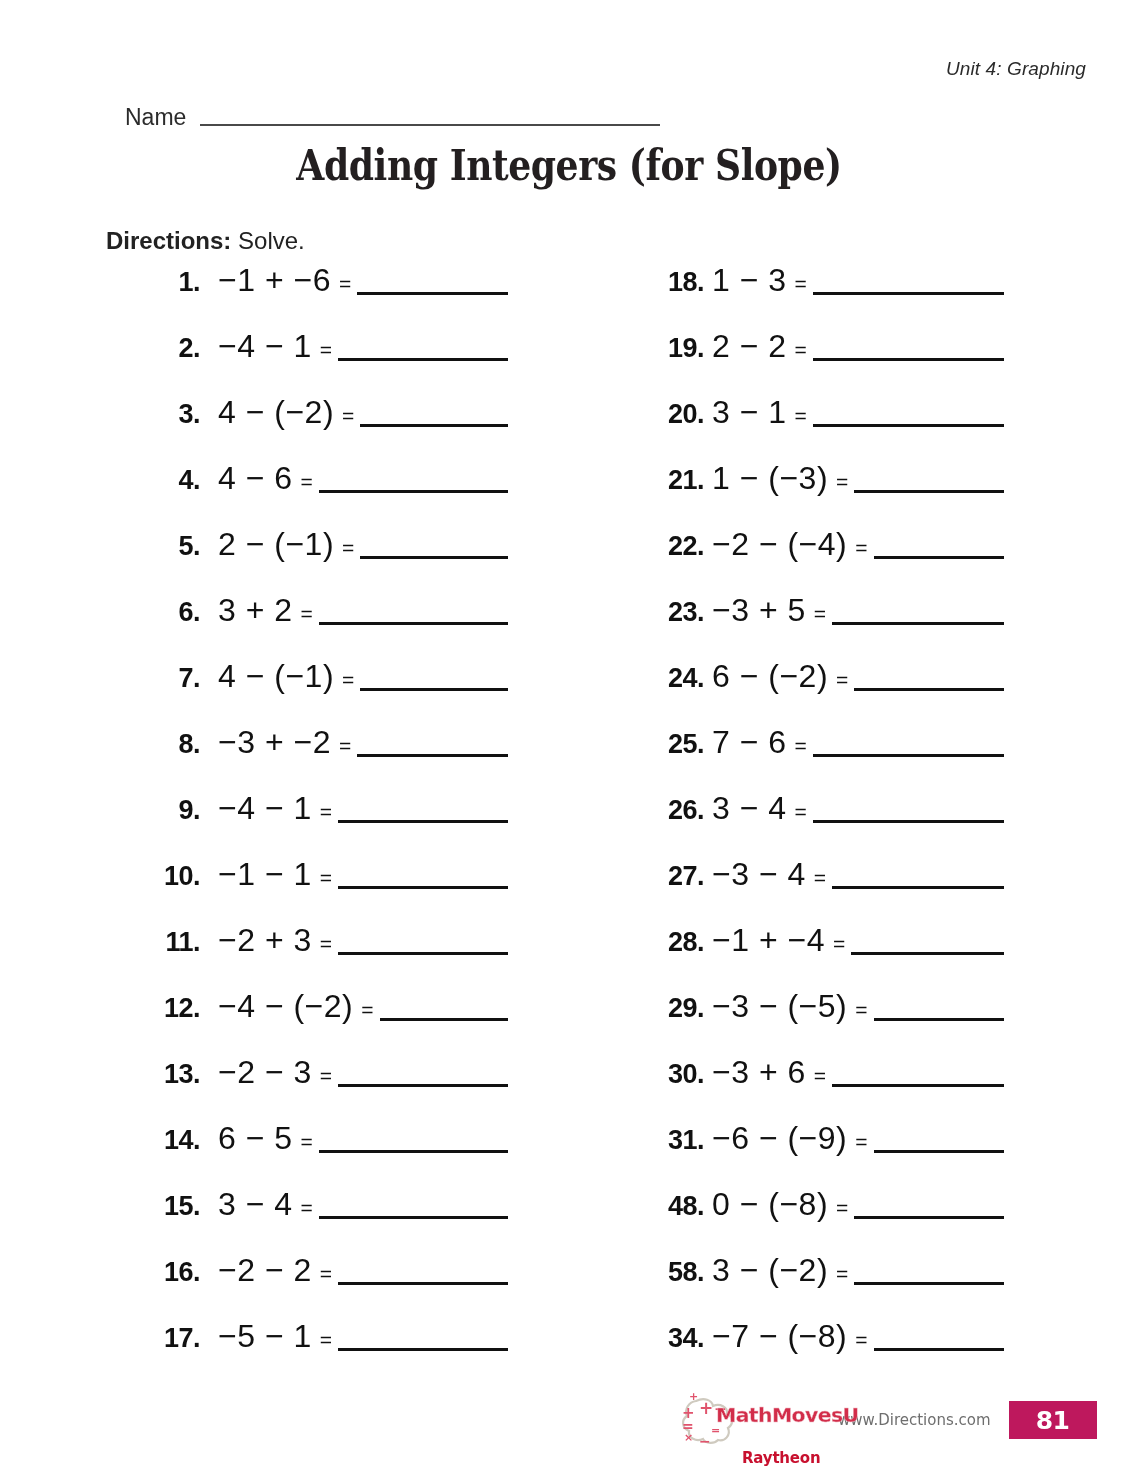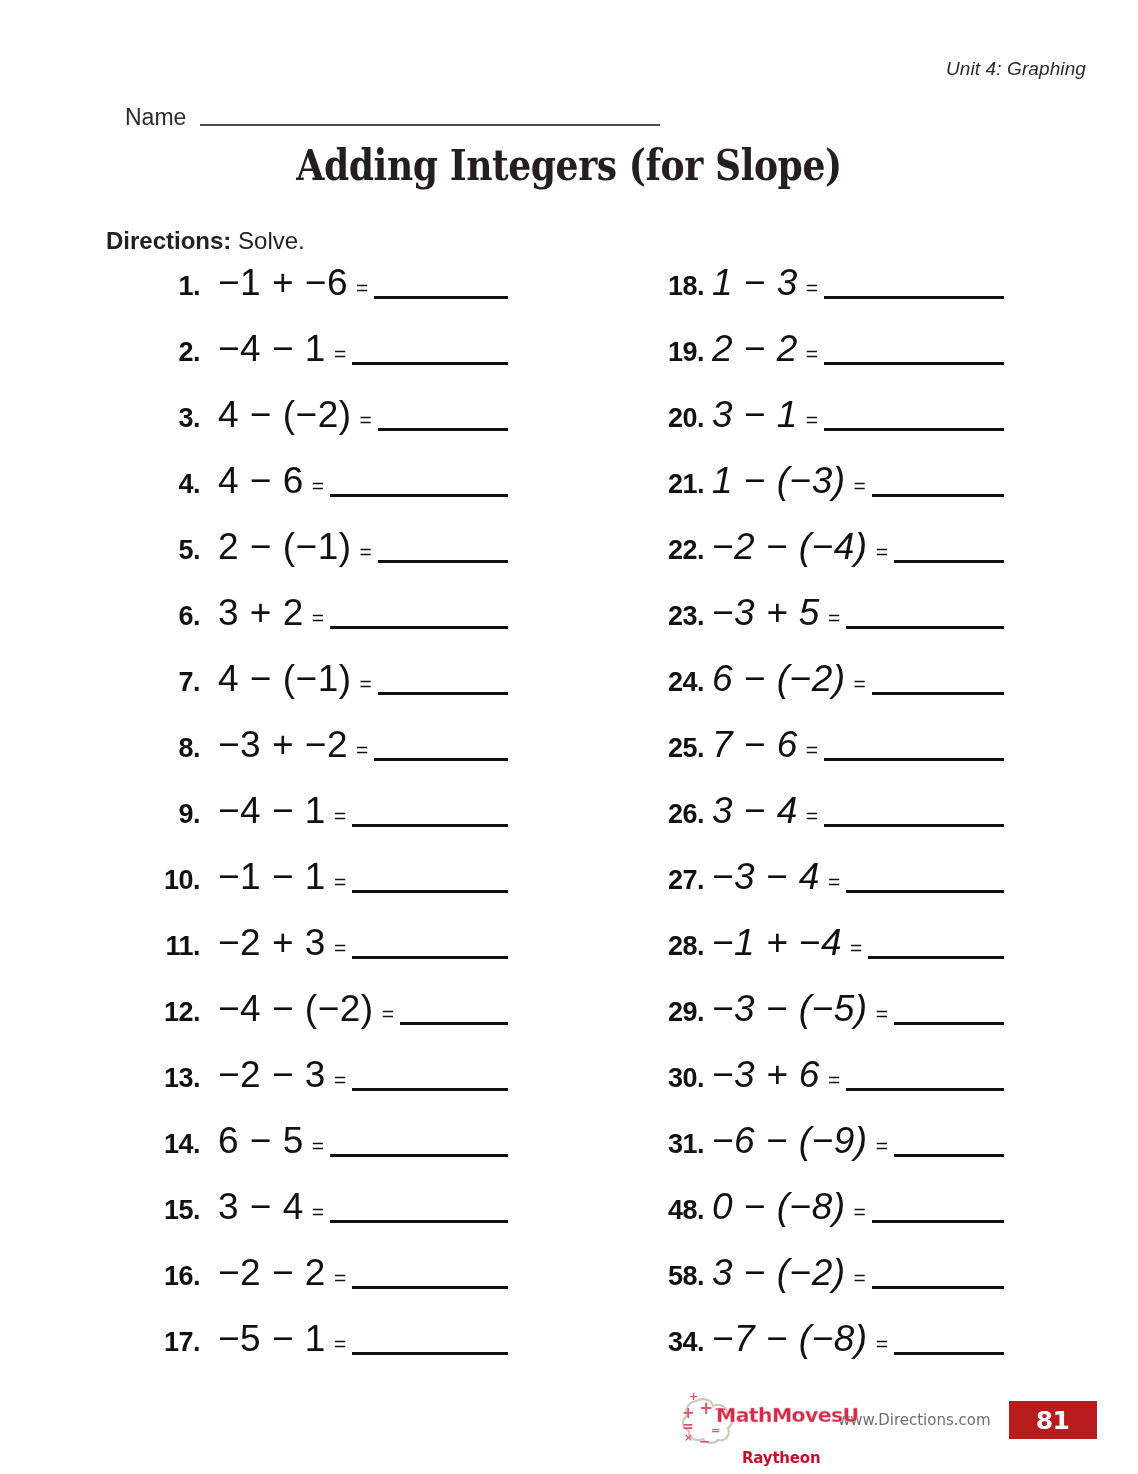--- a/index.html
+++ b/index.html
@@ -95,27 +95,27 @@
   .prob-num {
     font-weight: bold;
     font-size: 27px;
     color: #111111;
     width: 52px;
     text-align: right;
     flex: 0 0 auto;
     letter-spacing: -0.5px;
   }
   .prob-expr {
-    font-size: 37px;
+    font-size: 32px;
     color: #111111;
     flex: 0 0 auto;
     letter-spacing: 0.5px;
   }
   .col-left .prob-expr  { margin-left: 18px; }
-  .col-right .prob-expr { margin-left: 8px; font-style: italic; }
+  .col-right .prob-expr { margin-left: 8px; }
 
   .eq {
     font-size: 21px;
     color: #111111;
     margin: 0 6px 0 8px;
     flex: 0 0 auto;
   }
   .blank {
     flex: 1 1 auto;
     min-width: 90px;
@@ -189,21 +189,21 @@
     font-family: "DejaVu Sans", sans-serif;
     font-size: 15px;
     color: #6e6e6e;
     margin-left: 14px;
     white-space: nowrap;
     flex: 0 0 auto;
   }
 
   .page-badge {
     margin-left: 18px;
-    background: #b91c1c;
+    background: #be185d;
     color: #ffffff;
     font-family: "DejaVu Sans", sans-serif;
     font-weight: bold;
     font-size: 25px;
     width: 88px;
     height: 38px;
     display: flex;
     align-items: center;
     justify-content: center;
     flex: 0 0 auto;

